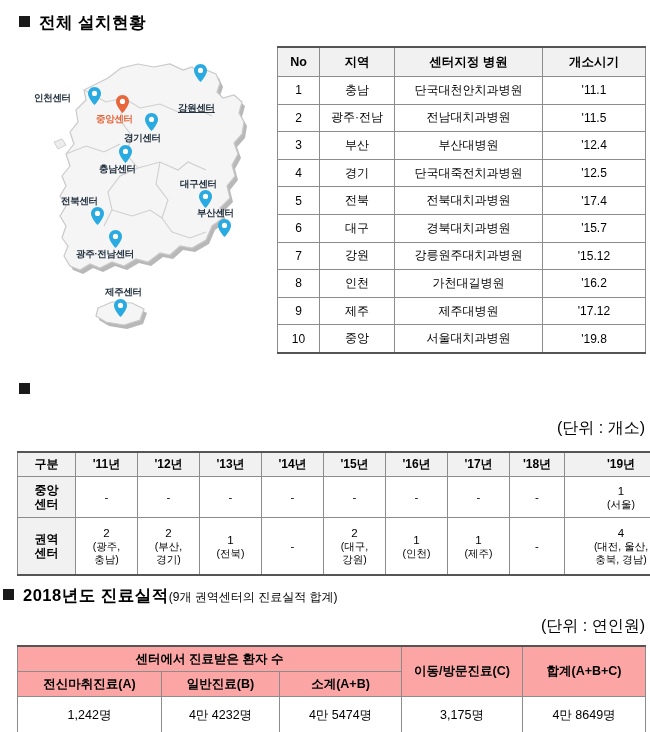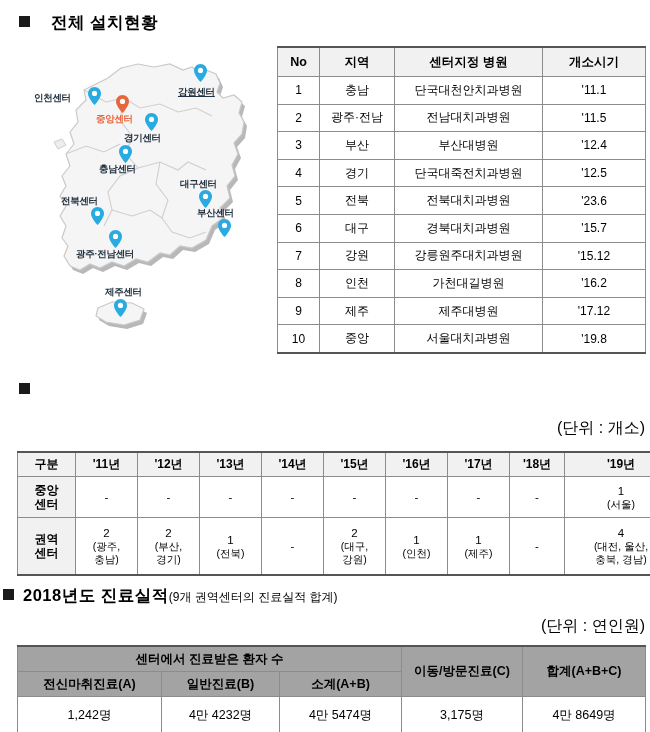--- a/index.html
+++ b/index.html
@@ -143,39 +143,39 @@
 
   
   #table-results {
     left: 17px;
     top: 645px;
     width: 628px;
     border-top: 2px solid #555;
     border-bottom: 2px solid #555;
   }
   #table-results th {
-    background: #a3a3a3;
+    background: #fca5a5;
     font-weight: bold;
     font-size: 12.5px;
     height: 24px;
   }
   #table-results td {
     font-size: 12.5px;
     height: 36px;
   }
   .r-c1 { width: 144px; }
   .r-c2 { width: 118px; }
   .r-c3 { width: 122px; }
   .r-c4 { width: 121px; }
   .r-c5 { width: 123px; }
 </style>
 </head>
 <body>
 
-<div class="section-head" style="left:19px; top:12px;gap:12px;">
+<div class="section-head" style="left:19px; top:12px;">
   <span class="bullet"></span>
   <span class="head-title">전체 설치현황</span>
 </div>
 
 <div id="map-wrap">
   <svg width="250" height="300" viewBox="0 0 250 300">
     <g>
 
       <path d="M88,28 L101,18 L118,14 L134,17 L150,14 L163,20 L172,17 L181,25 L186,20 L196,24
                L200,33 L197,42 L203,48 L214,45 L222,52 L219,63 L224,72 L222,84 L214,93
@@ -265,21 +265,21 @@
       </svg>
   </span>
   <span class="pin" style="left:94px; top:249px;">
     <svg viewBox="0 0 13 18" width="13" height="18">
         <path d="M6.5 0C2.9 0 0 2.9 0 6.5 0 11.4 6.5 18 6.5 18S13 11.4 13 6.5C13 2.9 10.1 0 6.5 0z" fill="#29abe2"></path>
         <circle cx="6.5" cy="6.4" r="2.6" fill="#ffffff"></circle>
       </svg>
   </span>
 
   <span class="map-label" style="left:14px; top:42px;">인천센터</span>
-  <span class="map-label" style="left:158px; top:36px;text-decoration:underline;">강원센터</span>
+  <span class="map-label" style="left:158px; top:52px;text-decoration:underline;">강원센터</span>
   <span class="map-label central" style="left:76px; top:63px;">중앙센터</span>
   <span class="map-label" style="left:104px; top:82px;">경기센터</span>
   <span class="map-label" style="left:79px; top:113px;">충남센터</span>
   <span class="map-label" style="left:160px; top:128px;">대구센터</span>
   <span class="map-label" style="left:41px; top:145px;">전북센터</span>
   <span class="map-label" style="left:177px; top:157px;">부산센터</span>
   <span class="map-label" style="left:56px; top:198px;">광주·전남센터</span>
   <span class="map-label" style="left:85px; top:236px;">제주센터</span>
 </div>
 
@@ -320,21 +320,21 @@
     <tr>
       <td>4</td>
       <td>경기</td>
       <td>단국대죽전치과병원</td>
       <td>'12.5</td>
     </tr>
     <tr>
       <td>5</td>
       <td>전북</td>
       <td>전북대치과병원</td>
-      <td>'23.6</td>
+      <td>'17.4</td>
     </tr>
     <tr>
       <td>6</td>
       <td>대구</td>
       <td>경북대치과병원</td>
       <td>'15.7</td>
     </tr>
     <tr>
       <td>7</td>
       <td>강원</td>

